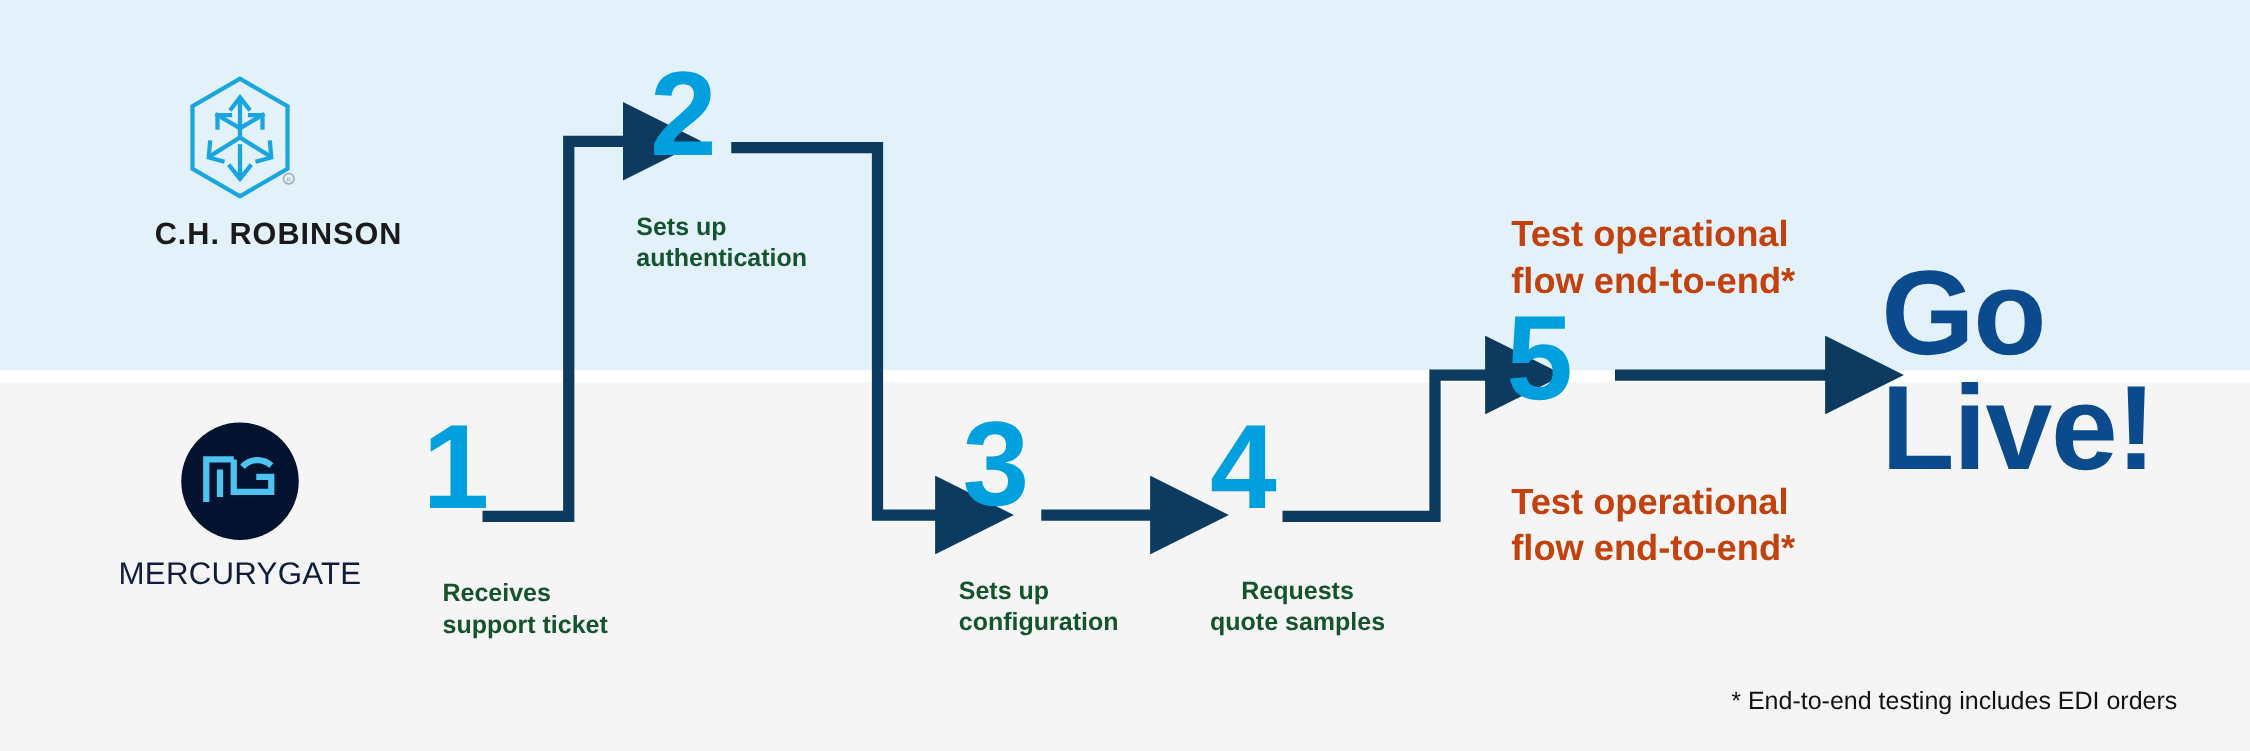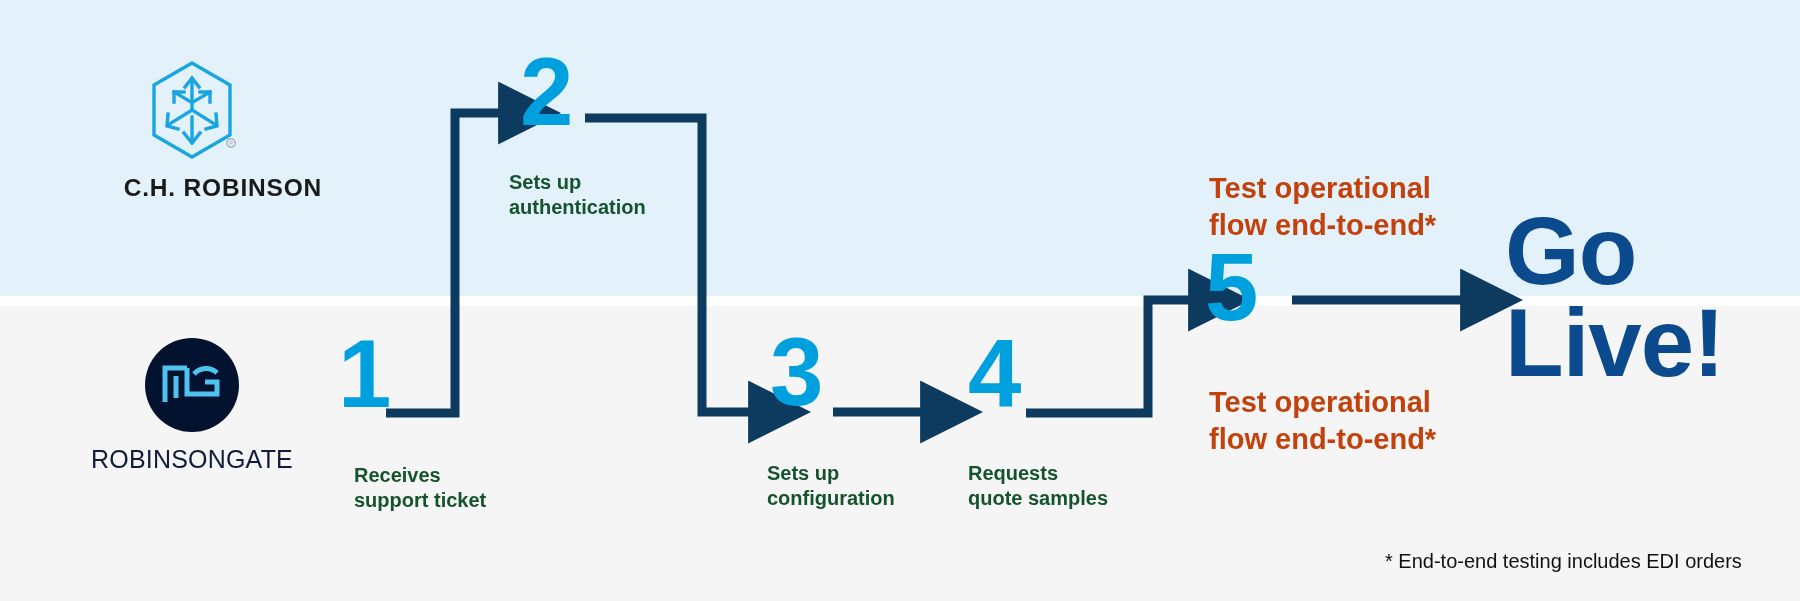--- a/index.html
+++ b/index.html
@@ -205,38 +205,38 @@
           <g fill="none" stroke="#4fc3f0" stroke-width="5">
             <path d="M4 40 L4 6 L26 6"></path>
             <path d="M15 36 L15 14"></path>
             <path d="M26 6 L26 32 L56 32 L56 20 L44 20"></path>
             <path d="M56 11 A16 16 0 0 0 33 12"></path>
           </g>
         </svg>
       </span>
     </div>
     <div class="mg-name">
-      <span class="light">ROBINSON</span><span class="bold">GATE</span>
+      <span class="light">MERCURY</span><span class="bold">GATE</span>
     </div>
   </div>
 
   <div class="abs step-num" style="left:338px; top:330px;">1</div>
   <div class="abs step-caption" style="left:354px; top:463px;">Receives
 support ticket</div>
 
   <div class="abs step-num" style="left:520px; top:48px;">2</div>
   <div class="abs step-caption" style="left:509px; top:170px;">Sets up
 authentication</div>
 
   <div class="abs step-num" style="left:770px; top:328px;">3</div>
   <div class="abs step-caption" style="left:767px; top:461px;">Sets up
 configuration</div>
 
   <div class="abs step-num" style="left:968px; top:330px;">4</div>
-  <div class="abs step-caption" style="left:968px; top:461px;">Requests
+  <div class="abs step-caption" style="left:968px; top:461px;text-align:center;">Requests
 quote samples</div>
 
   <div class="abs step-num" style="left:1205px; top:243px;">5</div>
 
   <div class="abs annotation" style="left:1209px; top:170px;">Test operational
 flow end-to-end*</div>
   <div class="abs annotation" style="left:1209px; top:384px;">Test operational
 flow end-to-end*</div>
 
   <div class="abs footnote" style="left:1385px; top:550px;">* End-to-end testing includes EDI orders</div>

